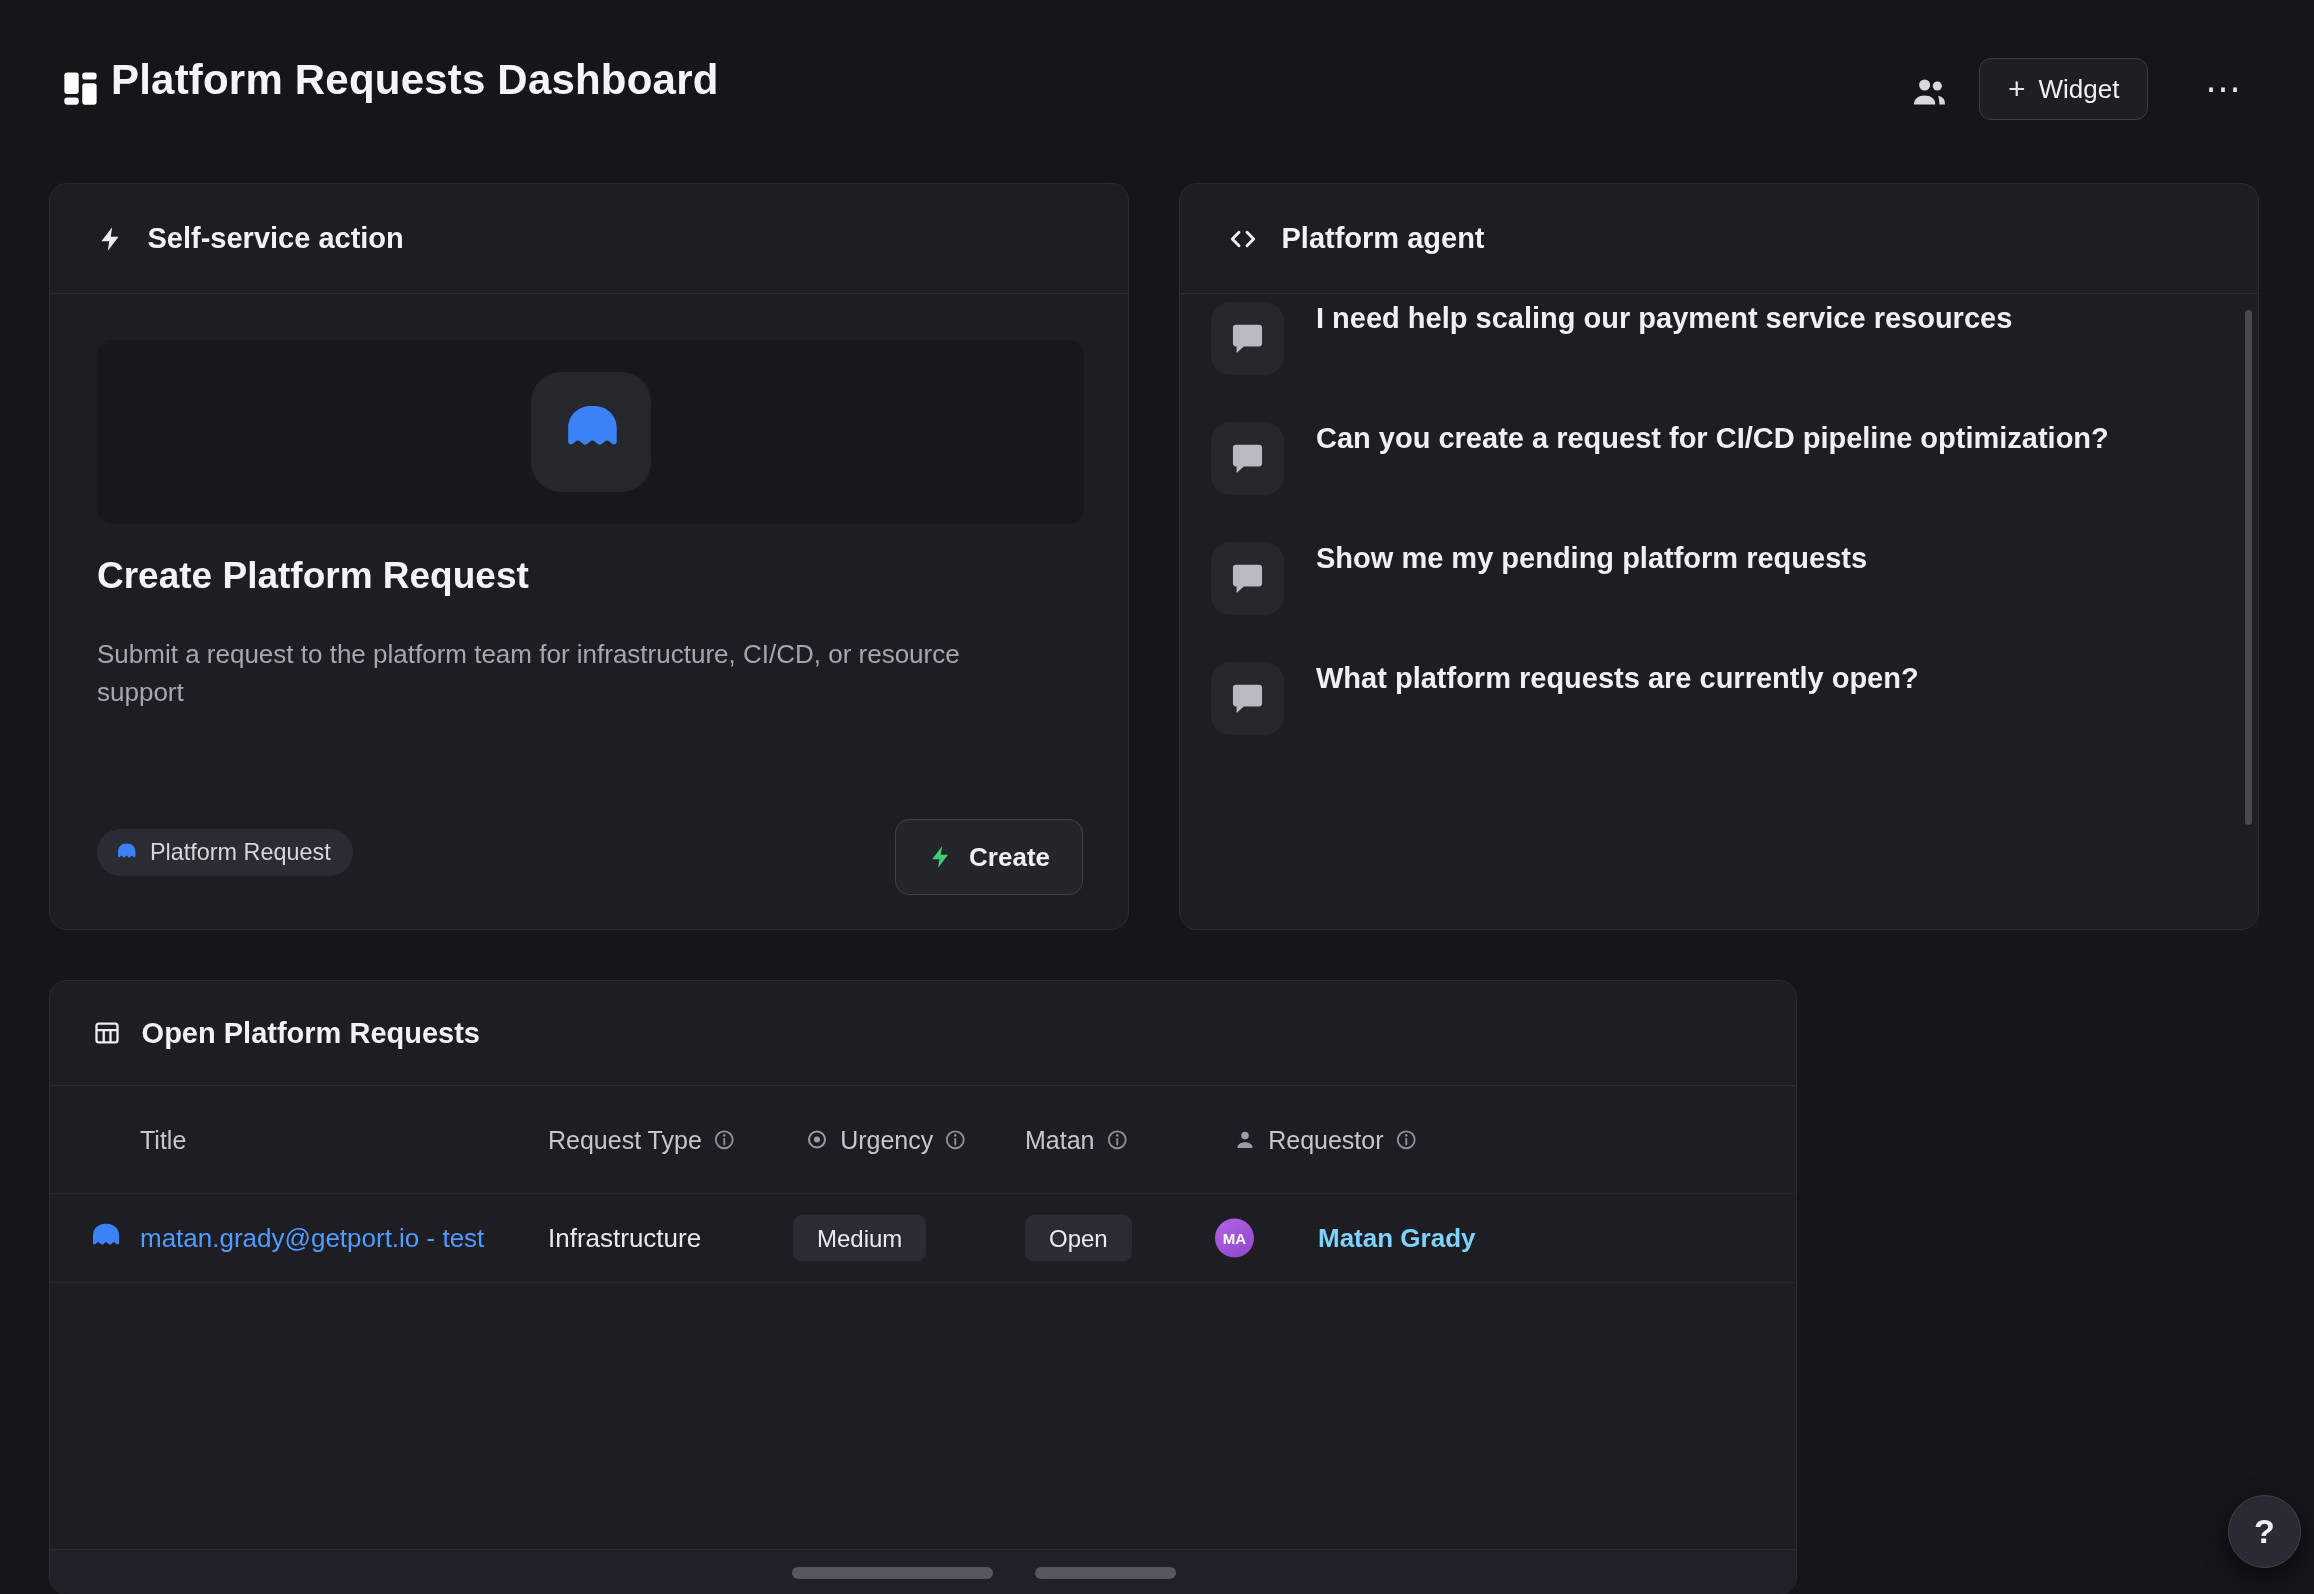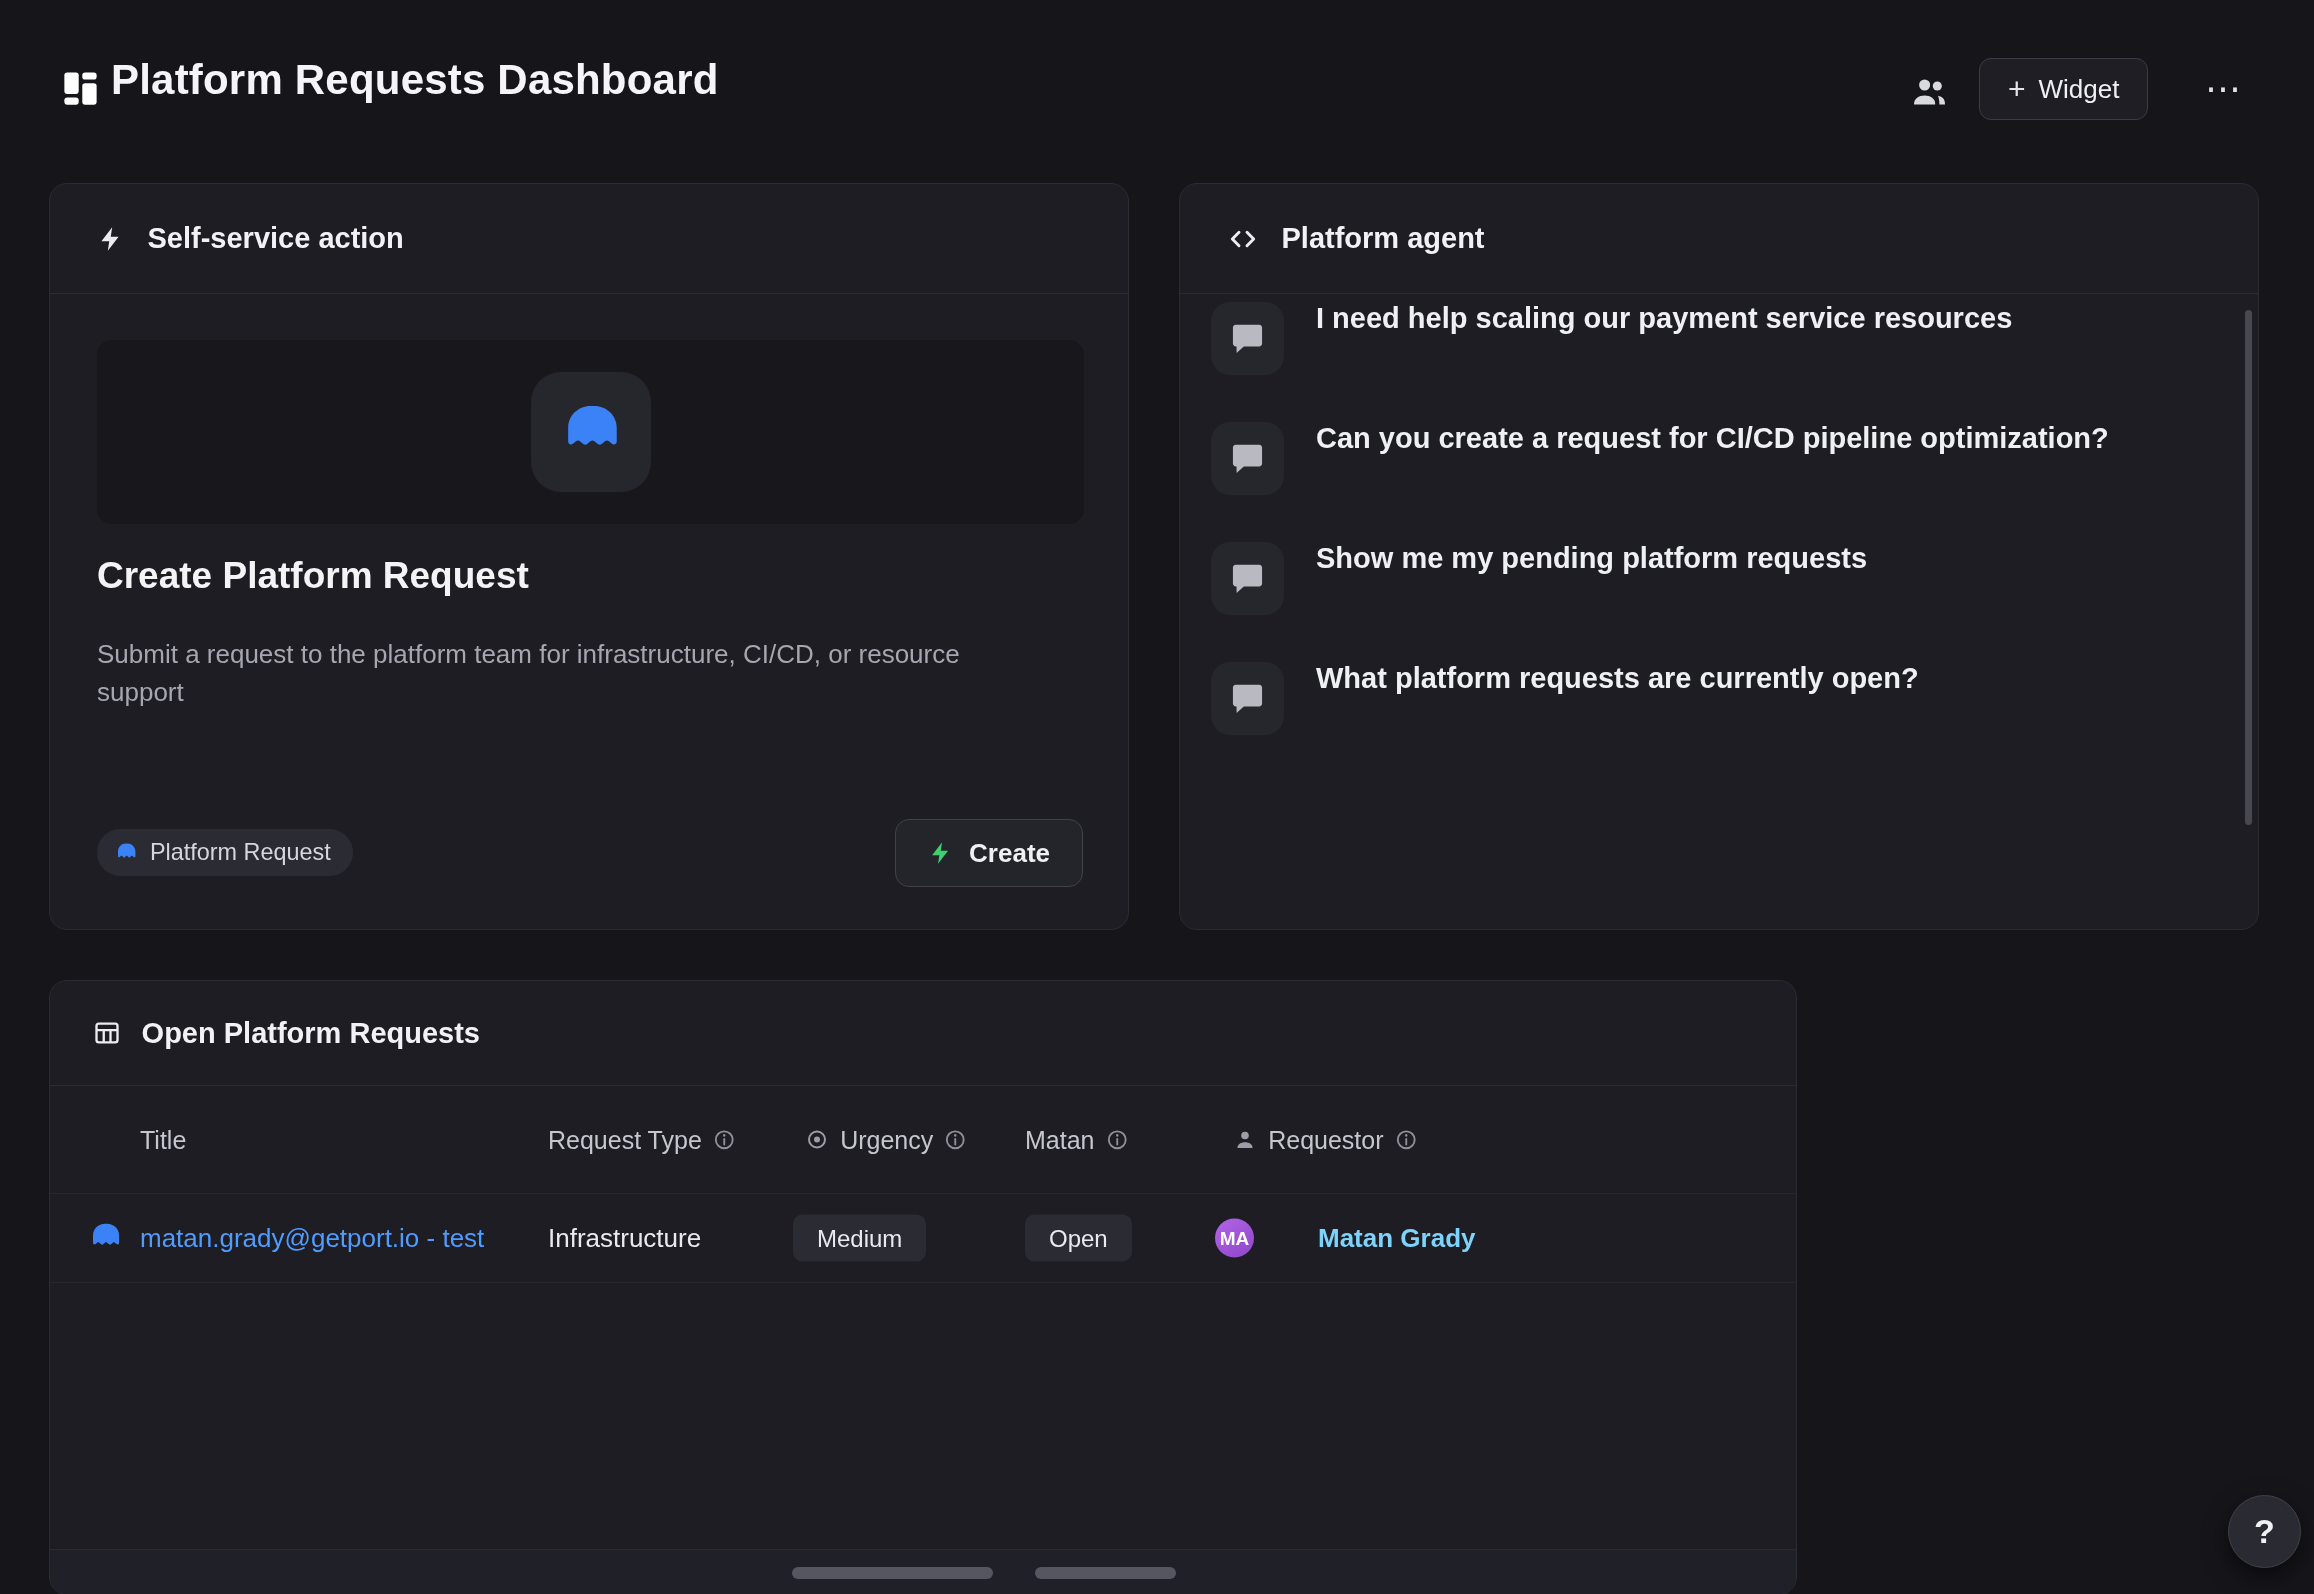--- a/index.html
+++ b/index.html
@@ -36,21 +36,21 @@
   .inner-panel { position:absolute; left:47px; top:156px; width:987px; height:184px;
     background:#17171c; border-radius:15px; display:flex; align-items:center; justify-content:center; }
   .octo-tile { width:120px; height:120px; border-radius:30px; background:#26262d;
     display:flex; align-items:center; justify-content:center; }
   .octo-tile svg { width:67px; height:67px; color:#3b82f6; }
   .ss-heading { position:absolute; left:47px; top:371px; font-size:37px; font-weight:700; color:#f4f4f7; }
   .ss-desc { position:absolute; left:47px; top:452px; width:928px; font-size:26px; line-height:1.45; color:#a6a6b1; }
   .ss-badge { position:absolute; left:47px; top:645px; height:47px; display:inline-flex; align-items:center;
     gap:12px; padding:0 22.5px 0 17px; background:#2b2b33; border-radius:23.4px; font-size:23.4px; color:#d6d6dd; }
   .ss-badge svg { width:24px; height:24px; color:#3b82f6; }
-  .create-btn { position:absolute; right:45px; top:635px; height:68px; display:flex; align-items:center;
+  .create-btn { position:absolute; right:45px; top:635px; height:76px; display:flex; align-items:center;
     gap:15px; padding:0 32px; background:#24242b; border:0.9px solid #41414a; border-radius:14px;
     color:#eef0f3; font-size:26px; font-weight:600; font-family:inherit; cursor:pointer; }
   .create-btn svg { width:26px; height:26px; color:#3fcf6e; }
 
   
   .agent-list { position:absolute; left:0; top:110px; right:0; padding-top:7.5px; }
   .suggestion { height:120px; display:flex; padding-left:31px; cursor:pointer; }
   .sugg-tile { width:73px; height:73px; border-radius:19px; background:#26262d; flex:none;
     display:flex; align-items:center; justify-content:center; color:#b9b9c2; }
   .sugg-tile svg { width:35px; height:35px; }
@@ -80,21 +80,21 @@
   .row-abs { position:absolute; top:50%; transform:translateY(-50%); }
   .row-octo { left:37px; width:36px; height:36px; color:#3b82f6; }
   .row-link { left:90px; font-size:26px; font-weight:500; color:#4f9cff; cursor:pointer; text-decoration:none; }
   .row-type { left:498px; font-size:26px; color:#e9e9ef; }
   .pill { height:47px; display:inline-flex; align-items:center; padding:0 24px; border-radius:9.4px;
     background:#2b2b33; font-size:24px; color:#e9e9ef; }
   .pill-urgency { left:743px; }
   .pill-status { left:975px; }
   .avatar { left:1165px; width:39px; height:39px; border-radius:50%;
     background:linear-gradient(145deg,#b264e8,#8f46c9); display:flex; align-items:center; justify-content:center;
-    font-size:19px; font-weight:700; color:#ffffff; }
+    font-size:15px; font-weight:700; color:#ffffff; }
   .row-name { left:1224px; font-size:26px; font-weight:600; color:#7dd3fc;margin-left:44px; }
   .row-bolt { left:2066px; width:32px; height:32px; color:#f2b53a; cursor:pointer; }
   .row-menu { left:2131px; width:58px; height:56px; display:flex; align-items:center; justify-content:center;
     background:none; border:none; color:#c7c7cf; font-size:32px; cursor:pointer; }
 
   .table-footer { position:absolute; left:0; right:0; bottom:0; height:45px; background:#202028;
     border-top:0.9px solid #2b2b32; border-radius:0 0 18px 18px; }
   .h-thumb { position:absolute; top:17px; height:12px; border-radius:6.6px; background:#565660; cursor:pointer; }
   .h-thumb-1 { left:742px; width:201px; }
   .h-thumb-2 { left:985px; width:141px; }

